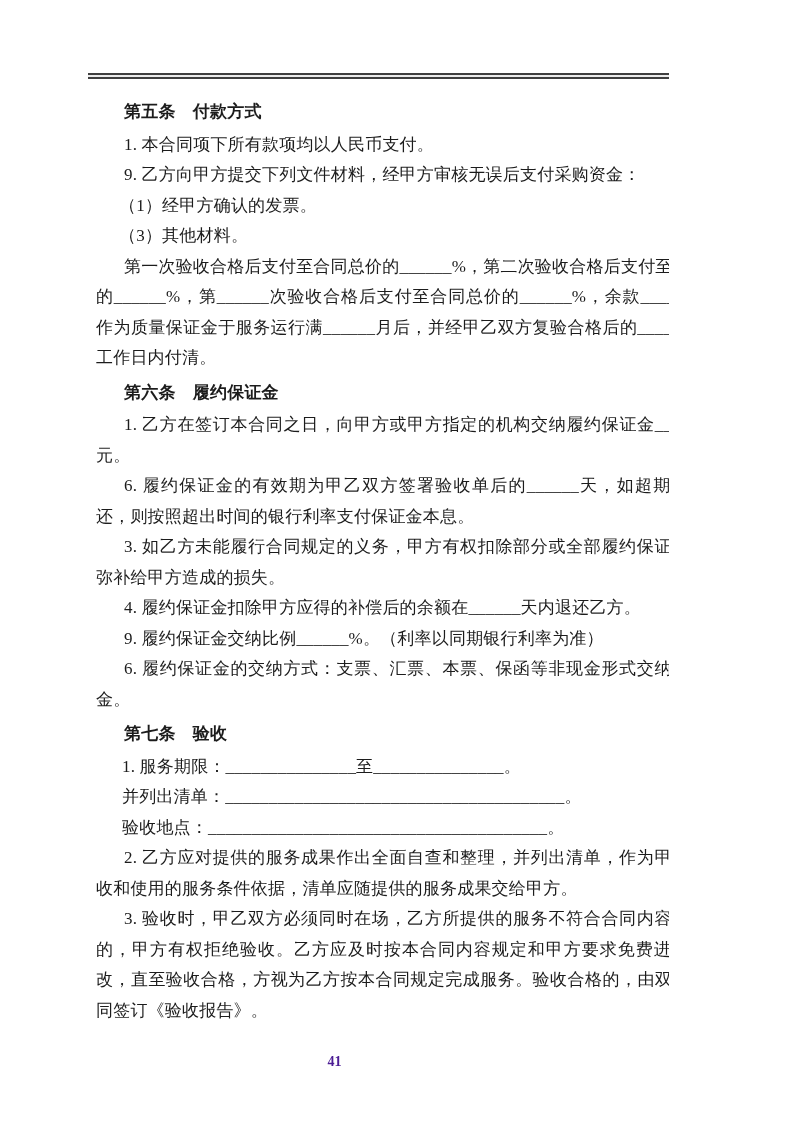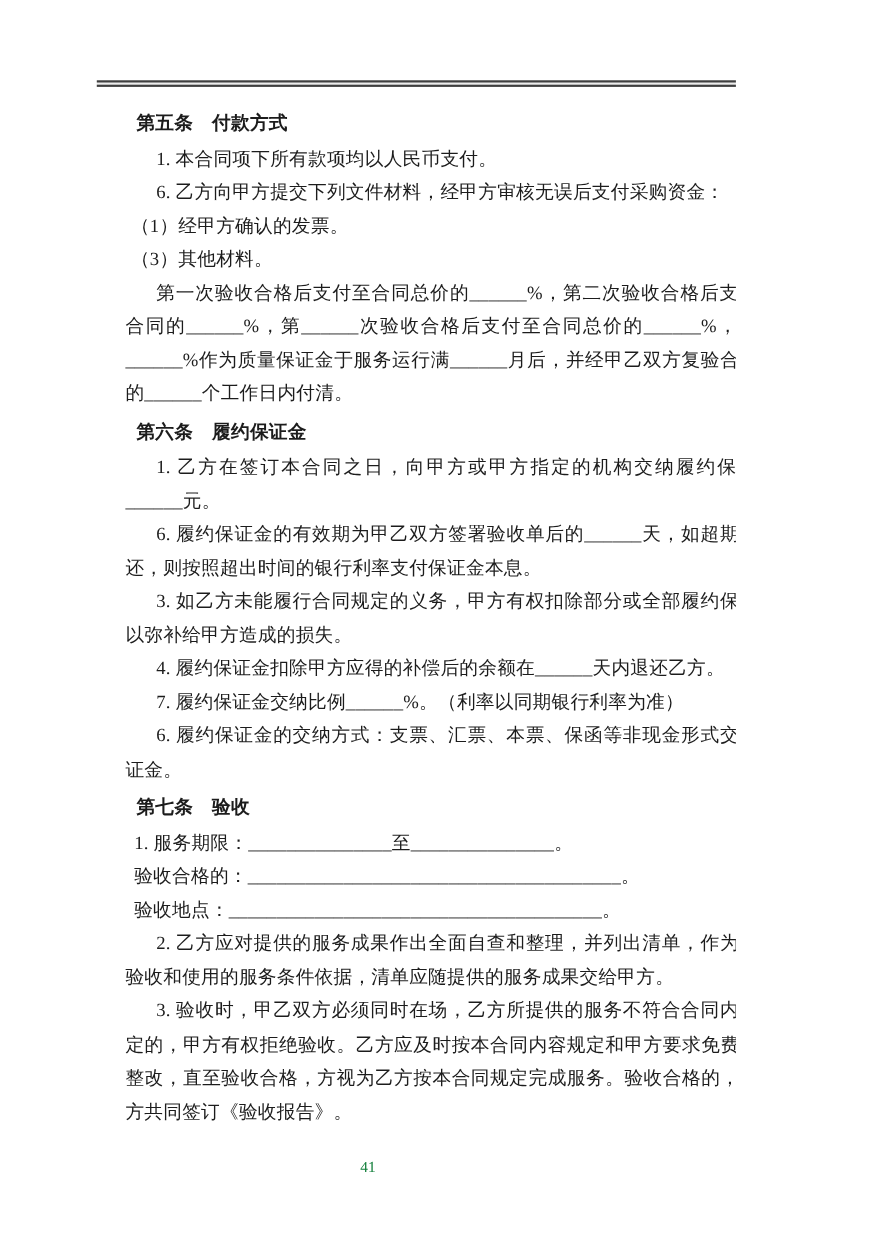--- a/index.html
+++ b/index.html
@@ -43,61 +43,61 @@
   }
   .content p.heading {
     font-weight: bold;
     text-indent: 28px;
     margin-top: 4px;
     margin-bottom: 2px;
     text-align: left;
   }
   .content p.item {
     text-indent: 28px;
-    margin-left: 18px;
   }
   .content p.sub {
     text-indent: 23px;
     font-family: Liberation Serif, serif;
   }
   .content p.field {
     text-indent: 26px;
     text-align: left;
     white-space: nowrap;
   }
   .page-number {
     position: absolute;
     top: 1054px;
     left: 0;
     width: 100%;
     text-align: center;
     font-size: 14px;
-    color: #15803d;
+    color: #4c1d95;
+    font-weight: bold;
   }
 </style>
 </head>
 <body>
 
 <div class="page">
   <div class="header-rule"></div>
   <div class="content">
       <p class="heading">第五条　付款方式</p>
       <p class="item">1. 本合同项下所有款项均以人民币支付。</p>
-      <p class="item">6. 乙方向甲方提交下列文件材料，经甲方审核无误后支付采购资金：</p>
+      <p class="item">9. 乙方向甲方提交下列文件材料，经甲方审核无误后支付采购资金：</p>
       <p class="sub">（1）经甲方确认的发票。</p>
       <p class="sub">（3）其他材料。</p>
       <p class="item">第一次验收合格后支付至合同总价的______%，第二次验收合格后支付至合同的______%，第______次验收合格后支付至合同总价的______%，余款______%作为质量保证金于服务运行满______月后，并经甲乙双方复验合格后的______个工作日内付清。</p>
       <p class="heading">第六条　履约保证金</p>
       <p class="item">1. 乙方在签订本合同之日，向甲方或甲方指定的机构交纳履约保证金______元。</p>
       <p class="item">6. 履约保证金的有效期为甲乙双方签署验收单后的______天，如超期未退还，则按照超出时间的银行利率支付保证金本息。</p>
       <p class="item">3. 如乙方未能履行合同规定的义务，甲方有权扣除部分或全部履约保证金以弥补给甲方造成的损失。</p>
       <p class="item">4. 履约保证金扣除甲方应得的补偿后的余额在______天内退还乙方。</p>
-      <p class="item">7. 履约保证金交纳比例______%。（利率以同期银行利率为准）</p>
+      <p class="item">9. 履约保证金交纳比例______%。（利率以同期银行利率为准）</p>
       <p class="item">6. 履约保证金的交纳方式：支票、汇票、本票、保函等非现金形式交纳保证金。</p>
       <p class="heading">第七条　验收</p>
       <p class="field">1. 服务期限：_______________至_______________。</p>
-      <p class="field">验收合格的：_______________________________________。</p>
+      <p class="field">并列出清单：_______________________________________。</p>
       <p class="field">验收地点：_______________________________________。</p>
       <p class="item">2. 乙方应对提供的服务成果作出全面自查和整理，并列出清单，作为甲方验收和使用的服务条件依据，清单应随提供的服务成果交给甲方。</p>
       <p class="item">3. 验收时，甲乙双方必须同时在场，乙方所提供的服务不符合合同内容规定的，甲方有权拒绝验收。乙方应及时按本合同内容规定和甲方要求免费进行整改，直至验收合格，方视为乙方按本合同规定完成服务。验收合格的，由双方共同签订《验收报告》。</p>
     </div>
   <div class="page-number">41</div>
 </div>
 
 </body></html>

